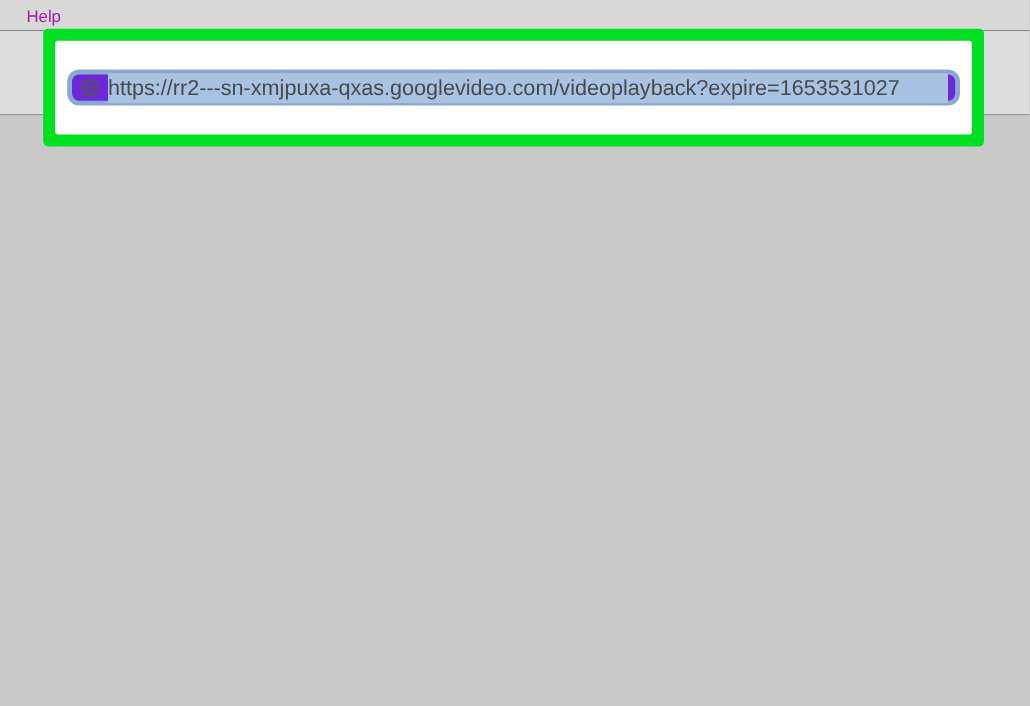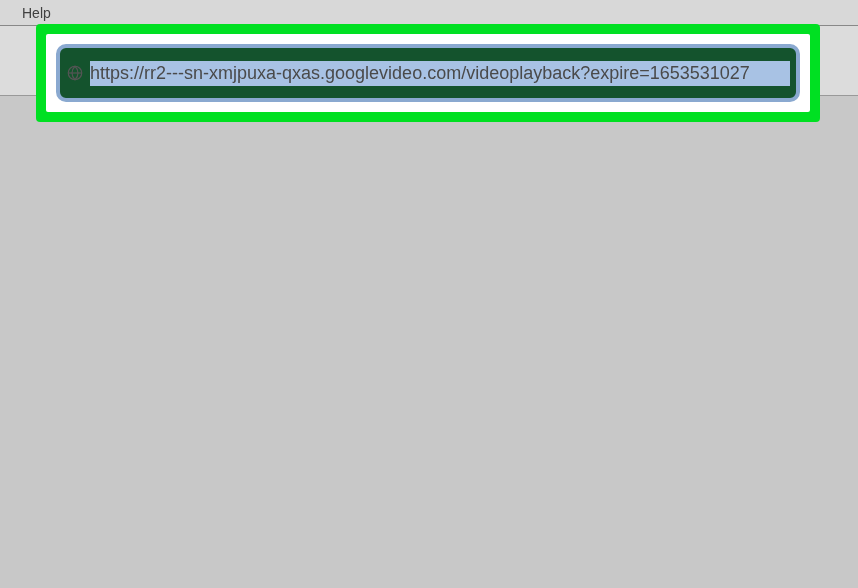--- a/index.html
+++ b/index.html
@@ -19,21 +19,21 @@
       width: 100%;
       height: 26px;
       background: #d8d8d8;
       border-bottom: 1px solid #888;
       display: flex;
       align-items: center;
       padding-left: 22px;
     }
     .menu-item {
       font-size: 14px;
-      color: #404040;
+      color: #a21caf;
       user-select: none;
     }
     .toolbar-row {
       width: 100%;
       height: 70px;
       background: #dcdcdc;
       border-bottom: 1px solid #999;
       position: relative;
     }
     .highlight-box {
@@ -52,22 +52,22 @@
       height: 100%;
       background: #ffffff;
       border-radius: 2px;
       display: flex;
       align-items: center;
       justify-content: center;
       padding: 0 10px;
     }
     .url-field-wrapper {
       width: 100%;
-      height: 58px;
-      background: #14532d;
+      height: 30px;
+      background: #6d28d9;
       border: 4px solid #8aa9d0;
       border-radius: 10px;
       display: flex;
       align-items: center;
       padding: 0 6px;
     }
     .globe-icon {
       width: 18px;
       height: 18px;
       flex-shrink: 0;

